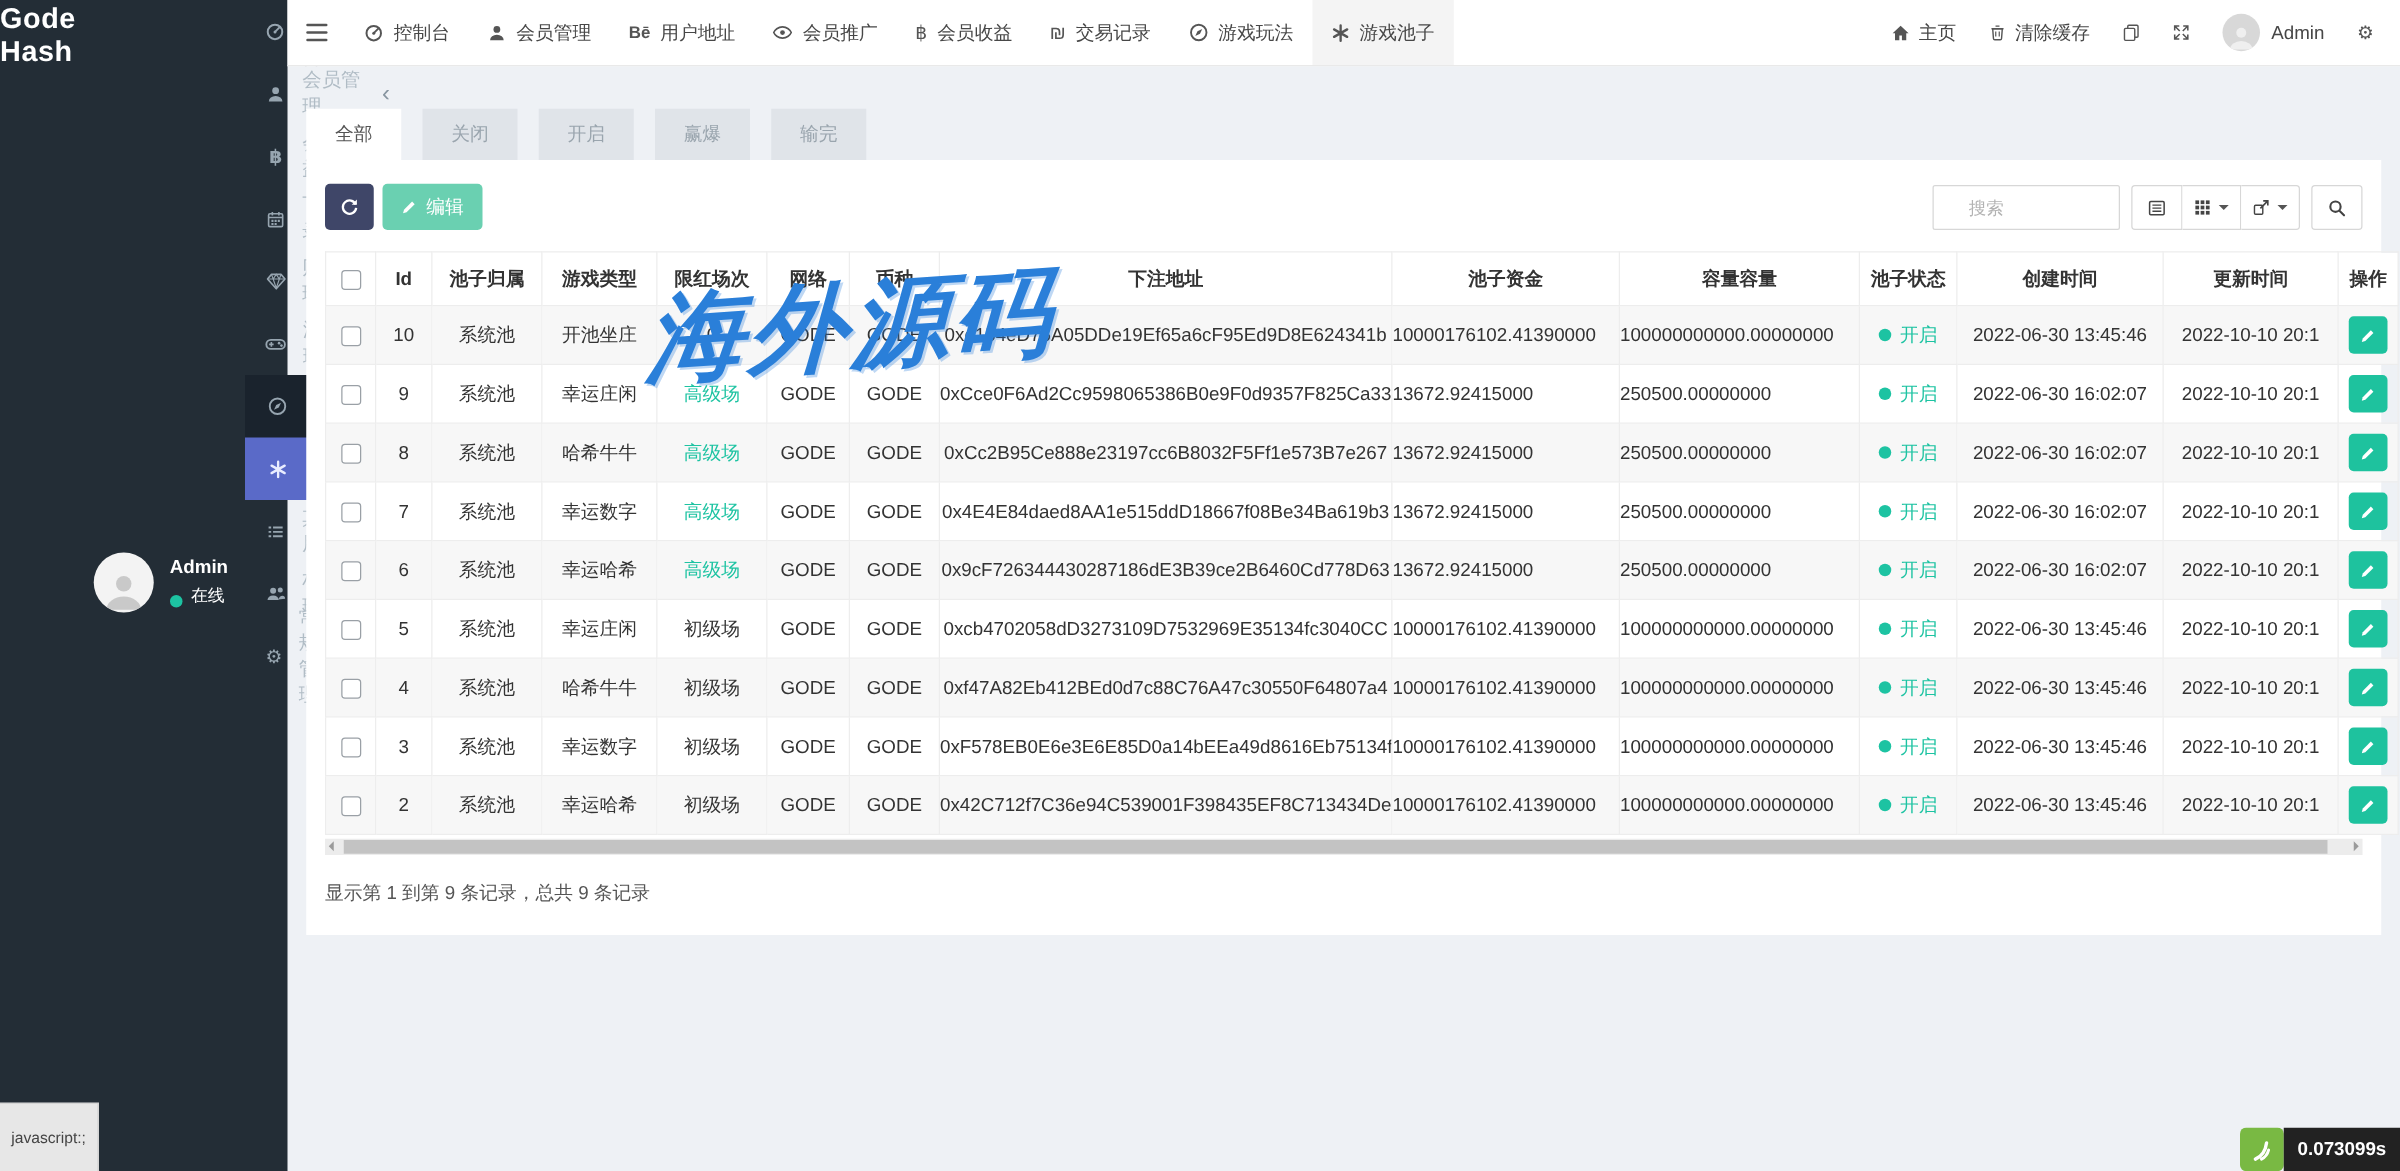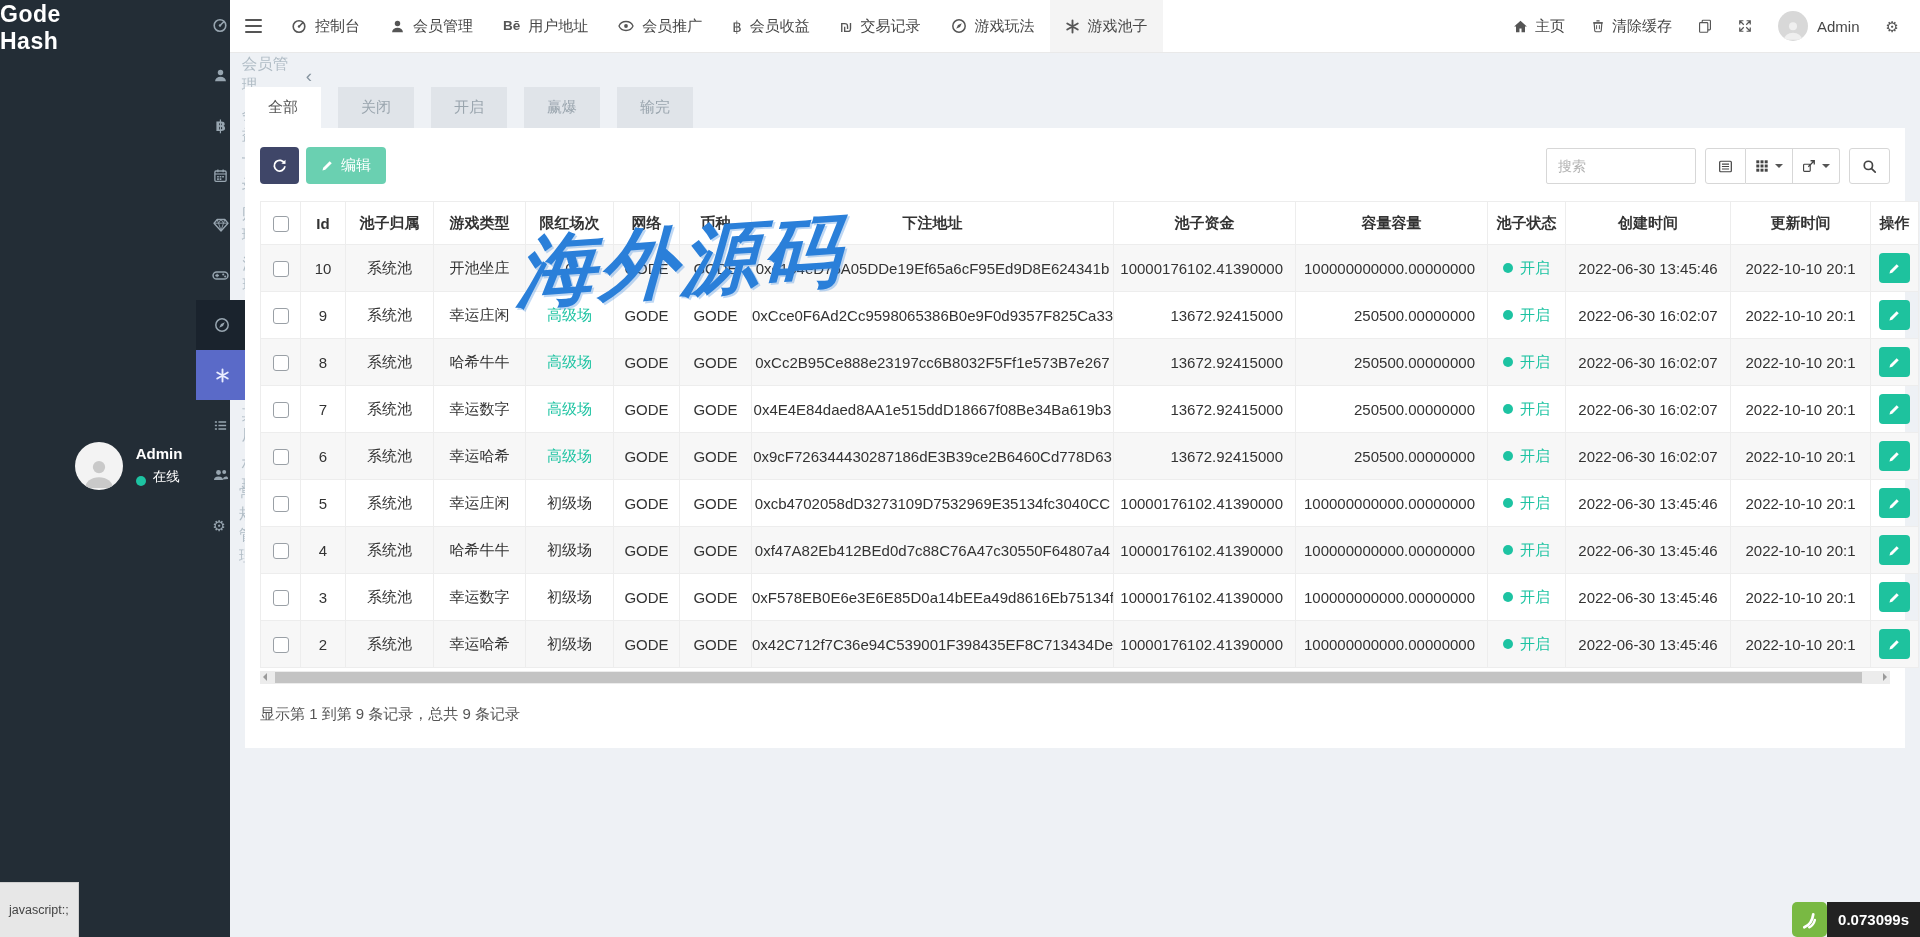--- a/index.html
+++ b/index.html
@@ -54,38 +54,38 @@
   .ftabs{display:flex;gap:17px}
   .ftab{height:41px;display:flex;align-items:center;padding:0 23px;background:#e0e4e9;color:#9aa5ae;font-size:15px;cursor:pointer}
   .ftab.active{background:#fff;color:#555}
   .card{background:#fff;padding:19px 15px 24px;position:relative}
 
   .toolbar{display:flex;align-items:flex-end;margin-bottom:17px}
   button{font-family:inherit}
   .btn-refresh{width:39px;height:37px;background:#3f4668;border:none;border-radius:4px;color:#fff;display:flex;align-items:center;justify-content:center;margin-right:7px;cursor:pointer}
   .btn-edit{height:37px;background:#6ad0b1;border:none;border-radius:4px;color:#fff;display:flex;align-items:center;gap:7px;padding:0 15px;font-size:15px;cursor:pointer}
   .toolbar-right{margin-left:auto;display:flex;align-items:center}
-  .tsearch{width:150px;height:36px;border:1px solid #d7d7d7;border-radius:2px;padding:0 11px;font-size:14px;color:#a16207;outline:none;margin-right:9px}
+  .tsearch{width:150px;height:36px;border:1px solid #d7d7d7;border-radius:2px;padding:0 28px;font-size:14px;color:#a16207;outline:none;margin-right:9px}
   .tsearch::placeholder{color:#b3b3b3}
   .btn-group{display:flex;margin-right:9px}
   .btn-icon{height:36px;min-width:41px;background:#fff;border:1px solid #d7d7d7;display:flex;align-items:center;justify-content:center;color:#444;cursor:pointer;padding:0 9px}
   .btn-group .btn-icon + .btn-icon{border-left:none}
   .btn-group .btn-icon:first-child{border-radius:3px 0 0 3px}
   .btn-group .btn-icon:last-child{border-radius:0 3px 3px 0}
   .btn-search{border-radius:3px}
   .caret{width:0;height:0;border:4px solid transparent;border-top-color:#555;margin-left:6px;margin-top:4px}
 
   
   table{width:100%;border-collapse:collapse;table-layout:fixed}
   th,td{border:1px solid #ededed;text-align:center;overflow:hidden;white-space:nowrap}
   th{height:43px;font-size:15px;font-weight:700;color:#333;background:#fff}
   td{height:47px;font-size:15px;color:#333}
   tr.striped td{background:#f7f7f7}
   td.teal{color:#1dc3a2}
-  td.num{text-align:right;padding-right:12px}
+  td.num{text-align:left;padding-right:12px}
   .col-0{width:40px}.col-1{width:45px}.col-2{width:88px}.col-3{width:92px}.col-4{width:88px}
   .col-5{width:66px}.col-6{width:72px}.col-7{width:362px}.col-8{width:182px}.col-9{width:192px}
   .col-10{width:78px}.col-11{width:165px}.col-12{width:140px}.col-13{width:48px}
   .checkbox{display:inline-block;width:16px;height:16px;border:1.5px solid #9aa0a6;border-radius:3px;background:#fff;vertical-align:middle;cursor:pointer}
   .status-dot{width:10px;height:10px;border-radius:50%;background:#1dc3a2;display:inline-block;margin-right:7px}
   .status-text{color:#1dc3a2}
   .btn-row-edit{width:31px;height:30px;border-radius:4px;background:#1ec29e;border:none;color:#fff;display:inline-flex;align-items:center;justify-content:center;cursor:pointer}
 
   .hscroll{height:13px;background:#ececec;position:relative;margin-top:3px}
   .sb-thumb{position:absolute;left:15px;right:28px;top:1px;height:11px;background:#c3c3c3;cursor:pointer}

